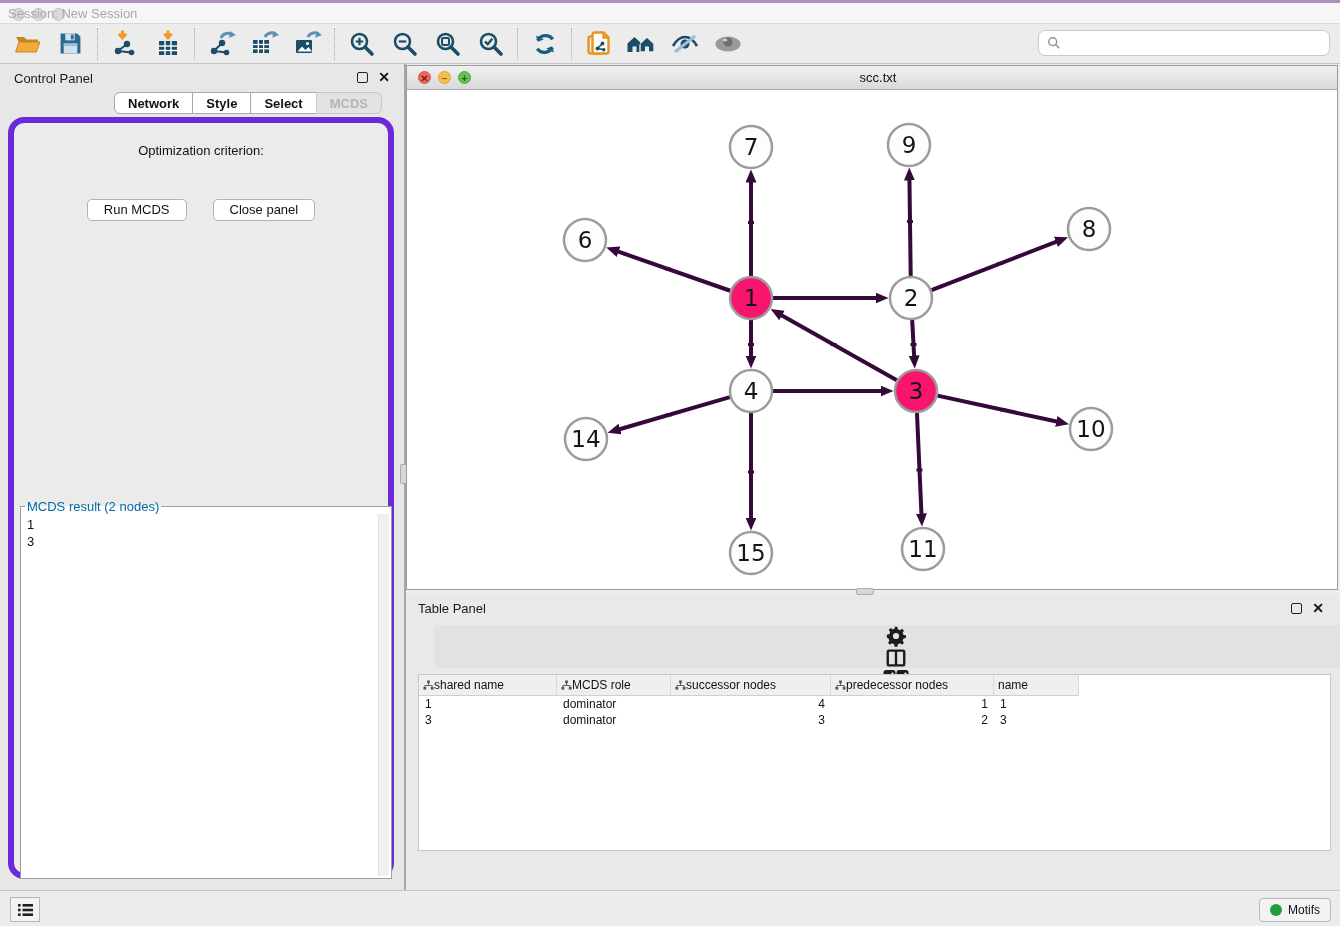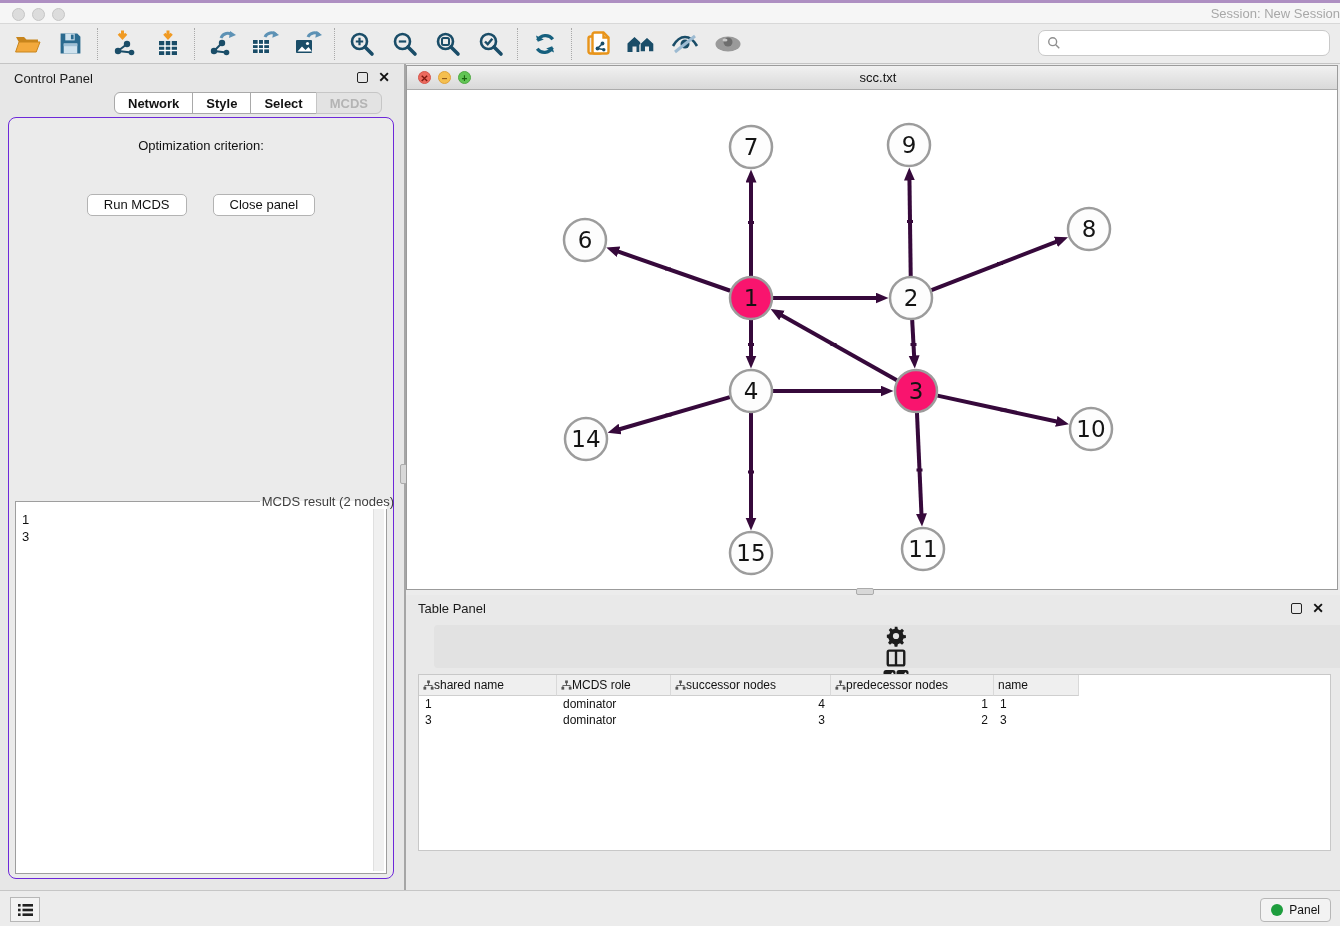--- a/index.html
+++ b/index.html
@@ -3,21 +3,21 @@
 <meta charset="utf-8">
 <style>
   * { margin:0; padding:0; box-sizing:border-box; }
   html,body { width:1340px; height:926px; }
   body { font-family:"Liberation Sans", sans-serif; background:#ECECEC; position:relative; overflow:hidden; }
   #app { position:absolute; inset:0; width:1340px; height:926px; background:#ECECEC; }
 
   
   .titlebar { position:absolute; left:0; top:0; width:1340px; height:24px;
     background:#F6F6F6; border-top:3px solid #AE8FC2; border-bottom:1px solid #D8D8D8; }
-  .titlebar .title { position:absolute; left:0; right:0; top:3px; text-align:right;
+  .titlebar .title { position:absolute; left:8px; right:0; top:3px; text-align:left;
     font-size:13px; color:#A8A8A8; }
   .tl-dot { position:absolute; top:5px; width:13px; height:13px; border-radius:50%;
     background:#DCDCDC; border:1px solid #C6C6C6; }
 
   
   .toolbar { position:absolute; left:0; top:24px; width:1340px; height:40px;
     background:#ECECEC; border-bottom:1px solid #C4C4C4; display:flex; align-items:center; }
   .tb-btn { width:43px; height:36px; display:flex; align-items:center; justify-content:center; }
   .tb-sep { width:1px; height:32px; border-left:1px dotted #A9A9A9; margin:0 5px; }
   .tb-btn svg { display:block; }
@@ -35,32 +35,32 @@
   .cpanel .close-ico { right:14px; }
 
   .tabs-row { position:absolute; display:flex; }
   .tab { height:22px; line-height:21px; padding:0 13px; font-size:13px; font-weight:600;
     background:#FFF; border:1px solid #A9A9A9; color:#111; margin-left:-1px; position:relative; }
   .tab:first-child { border-radius:6px 0 0 6px; margin-left:0; }
   .tab:last-child { border-radius:0 6px 6px 0; }
   .tab.active { background:#E3E3E3; color:#B4B4B4; border-color:#C6C6C6; z-index:0; }
 
   .cp-inner { position:absolute; left:8px; top:53px; width:386px; height:762px;
-    background:#EBEBEB; border:1px solid #6d28d9; border-radius:8px; }
+    background:#EBEBEB; border:6px solid #6d28d9; border-radius:16px; }
   .opt-label { position:absolute; left:0; right:0; top:20px; text-align:center; font-size:13px; color:#111; }
   .dropdown { position:absolute; left:36px; top:42px; width:312px; height:24px; background:#FFF;
     border:1px solid #B3B3B3; border-radius:5px; display:flex; align-items:center; font-size:13px; padding:0 8px; }
   .dropdown .dd-text { flex:1; }
   .btn-row { position:absolute; left:0; right:0; top:76px; display:flex; justify-content:center; gap:26px; }
   .pushbtn { height:22px; padding:0 16px; background:#FFF; border:1px solid #B3B3B3; border-radius:5px;
     font-size:13px; color:#111; line-height:20px; }
 
   fieldset.resultbox { position:absolute; left:6px; top:376px; width:372px; height:380px;
     border:1px solid #9E9E9E; background:#FFF; }
-  fieldset.resultbox legend { font-size:13px; color:#404040; margin-left:10px; padding:0 2px;text-align:right; }
+  fieldset.resultbox legend { font-size:13px; color:#0369a1; margin-left:4px; padding:0 2px; }
   .result-text { position:absolute; left:2px; top:0; right:13px; bottom:2px; background:#FFF;
     font-size:13px; color:#111; padding:2px 4px; white-space:pre; overflow:hidden; line-height:17px; }
   .result-scroll { position:absolute; top:0; right:2px; width:11px; bottom:2px; background:#F0F0F0; border-left:1px solid #E0E0E0; }
 
   
   .vdivider { position:absolute; left:404px; top:64px; width:2px; height:826px; background:#A6A6A6; }
   .v-handle { position:absolute; left:400px; top:464px; width:9px; height:20px; background:#D8D8D8; border:1px solid #ABABAB; border-radius:2px; }
 
   
   .netwin { position:absolute; left:406px; top:65px; width:932px; height:525px;
@@ -547,16 +547,16 @@
             <rect x="5.5" y="1" width="10.5" height="2.6"></rect>
           <rect x="1" y="5.7" width="2.6" height="2.6"></rect>
             <rect x="5.5" y="5.7" width="10.5" height="2.6"></rect>
           <rect x="1" y="10.4" width="2.6" height="2.6"></rect>
             <rect x="5.5" y="10.4" width="10.5" height="2.6"></rect>
         </g>
       </svg>
     </div>
     <div class="memory-btn">
       <span class="mem-dot"></span>
-      <span>Panel</span>
+      <span>Motifs</span>
     </div>
   </div>
 </div>
 
 </body></html>

